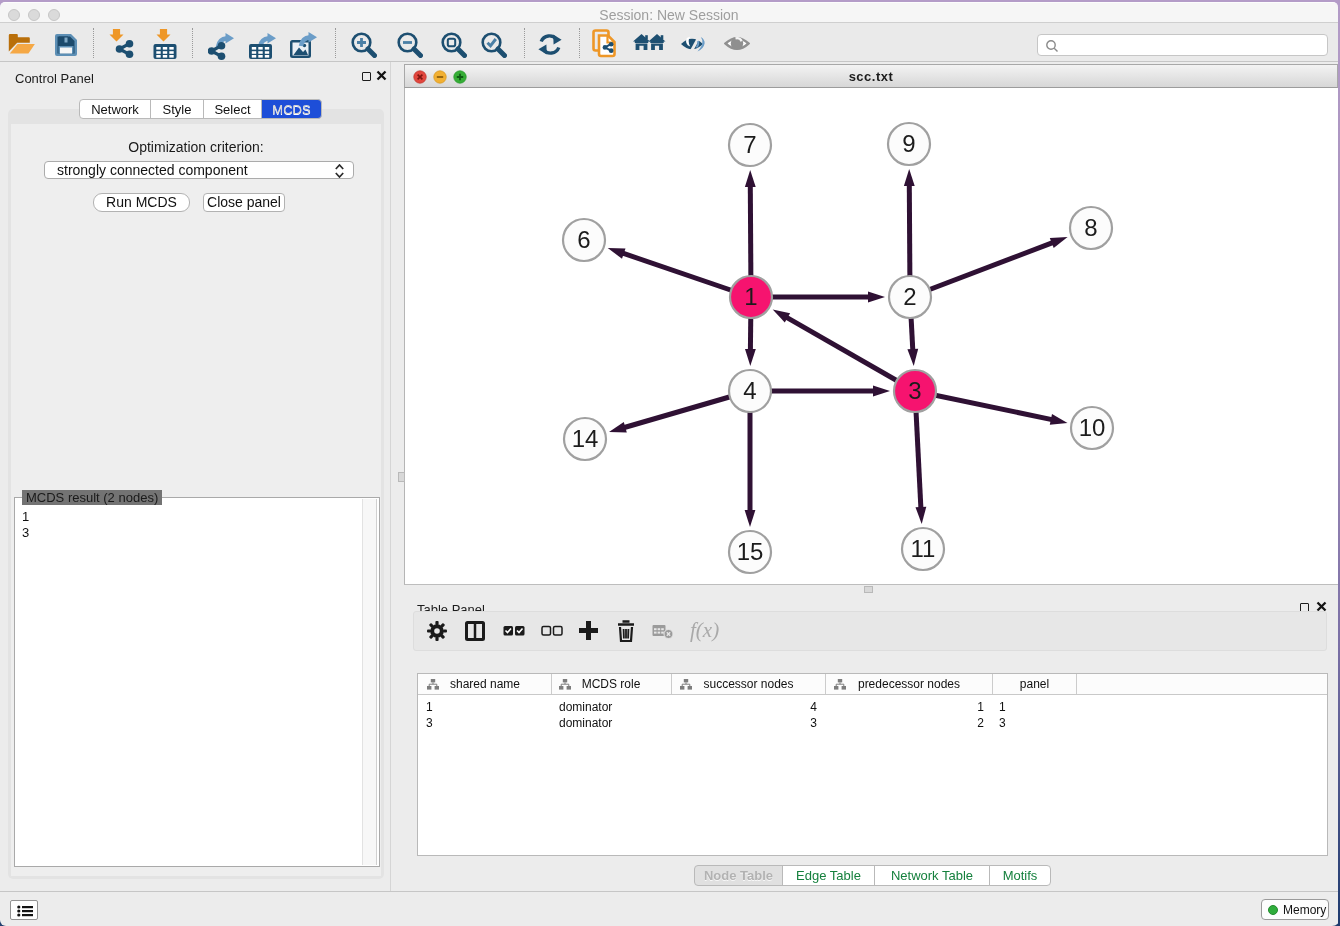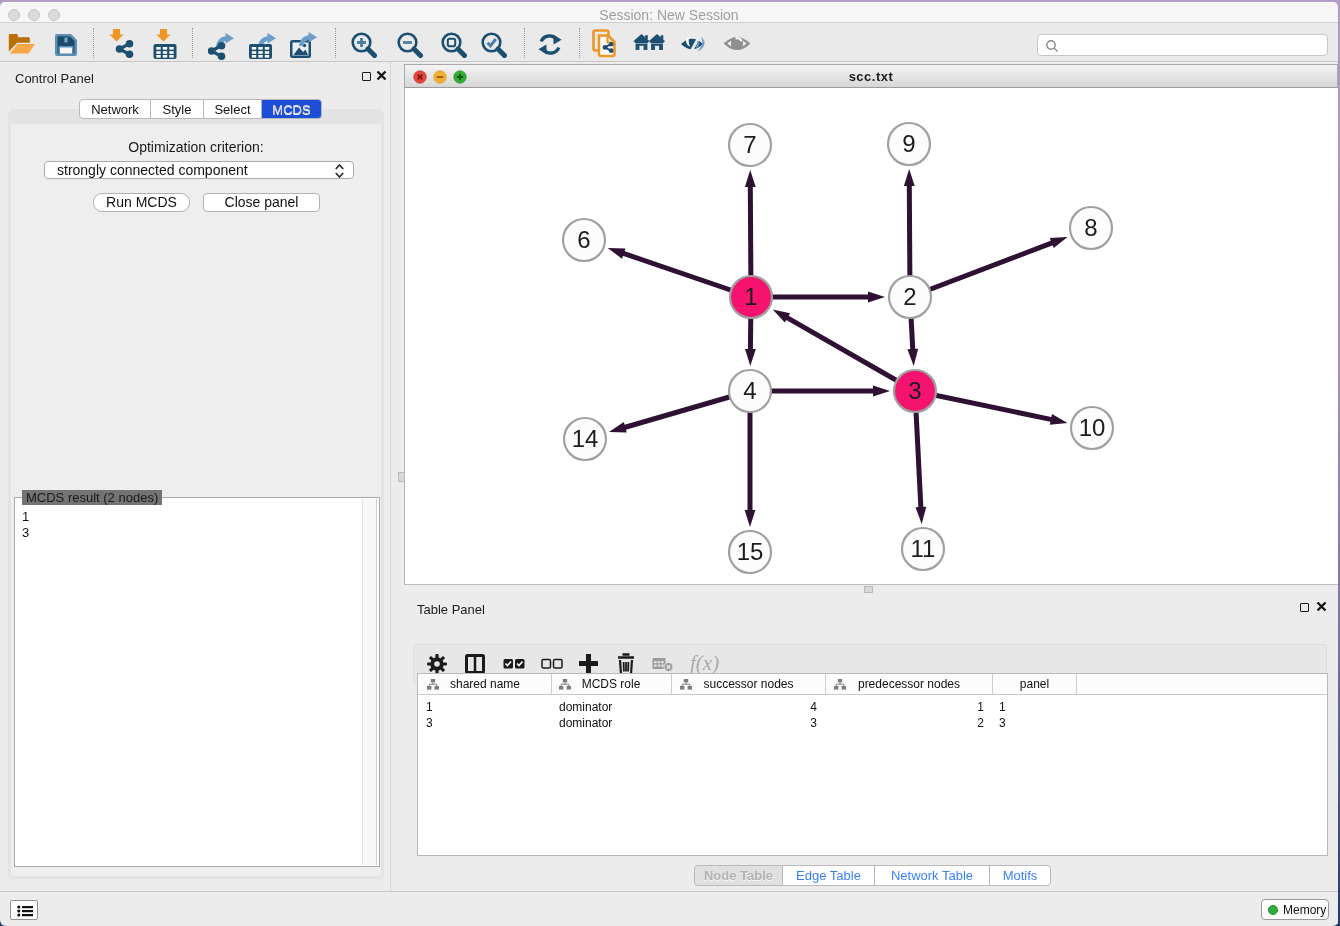--- a/index.html
+++ b/index.html
@@ -42,28 +42,28 @@
 #frameName { position:absolute; left:0; right:0; top:4px; text-align:center; font-size:13px; font-weight:bold; color:#1c1c1c; letter-spacing:0.5px; }
 #canvas { position:absolute; left:0; top:24px; width:934px; height:497px; background:#fff; border-left:1px solid #b5b5b5; border-bottom:1px solid #bdbdbd; border-right:1px solid #9aa0ac; width:935px; }
 
 
 #lhandle { left:398px; top:472px; width:7px; height:10px; background:#d8d8d8; border:1px solid #b9b9b9; }
 #bhandle { left:864px; top:586px; width:9px; height:7px; background:#d8d8d8; border:1px solid #b9b9b9; }
 
 
 #tpanel { left:405px; top:597px; width:933px; height:294px; background:#ececec; }
 #tpTitle { position:absolute; left:12px; top:5px; font-size:13px; color:#1c1c1c; }
-#ttoolbar { position:absolute; left:8px; top:47px; width:914px; height:40px; background:#e7e7e7; border:1px solid #dddddd; border-radius:3px; }
+#ttoolbar { position:absolute; left:8px; top:14px; width:914px; height:40px; background:#e7e7e7; border:1px solid #dddddd; border-radius:3px; }
 #ttable { position:absolute; left:12px; top:76px; width:911px; height:183px; background:#fff; border:1px solid #b9b9b9; }
 #thead { position:absolute; left:0; top:0; width:909px; height:21px; background:#fcfcfc; border-bottom:1px solid #c9c9c9; }
 .hcell { position:absolute; top:0; height:20px; border-right:1px solid #cccccc; }
 .hlabel { position:absolute; top:3px; width:100%; text-align:center; font-size:12px; color:#111; }
 .tcell { position:absolute; font-size:12px; color:#111; }
 #ttabs { position:absolute; left:289px; top:268px; height:21px; }
-.ttab { position:absolute; top:0; height:21px; background:#fff; border:1px solid #b9b9b9; font-size:13px; color:#3b82f6; text-align:center; line-height:20px; }
+.ttab { position:absolute; top:0; height:21px; background:#fff; border:1px solid #b9b9b9; font-size:13px; color:#15803d; text-align:center; line-height:20px; }
 
 
 #statusbar { left:0; top:891px; width:1338px; height:35px; background:#ececec; border-top:1px solid #c6c6c6; }
 #listBtn { position:absolute; left:10px; top:8px; width:28px; height:20px; background:#fdfdfd; border:1px solid #919191; border-radius:2px; }
 #memBtn { position:absolute; left:1261px; top:7px; width:68px; height:21px; background:#fdfdfd; border:1px solid #9a9a9a; border-radius:4px; font-size:12px; color:#111; }
 
 .cornTL { position:absolute; left:0; top:0; width:8px; height:9px; background:#b49cc8; }
 .cornTR { position:absolute; right:0; top:0; width:8px; height:9px; background:#b49cc8; }
 .cornBLb { position:absolute; left:0; top:920px; width:6px; height:6px; background:#22406f; }
 .cornBLg { position:absolute; left:0; top:920px; width:6px; height:6px; background:#ececec; border-bottom-left-radius:6px; }
@@ -244,21 +244,21 @@
         <path d="M1.5 1.5 L9.5 9.5 M9.5 1.5 L1.5 9.5" stroke="#141414" stroke-width="2.3"></path>
       </svg></div>
   <div id="cpContent">
     <div id="cpInner">
       <div id="optLabel">Optimization criterion:</div>
       <div id="combo">strongly connected component<svg style="position:absolute;right:8px;top:2px;" width="11" height="14" viewBox="0 0 11 14">
             <path d="M1.8 5 L5.5 1 L9.2 5" stroke="#2b2b2b" stroke-width="1.7" fill="none"></path>
             <path d="M1.8 9 L5.5 13 L9.2 9" stroke="#2b2b2b" stroke-width="1.7" fill="none"></path>
           </svg></div>
       <div class="btn" style="left:82px; width:97px;border-radius:9px;">Run MCDS</div>
-      <div class="btn" style="left:192px; width:117px;">Close panel</div>
+      <div class="btn" style="left:192px; width:82px;">Close panel</div>
       <div id="mcdsBox">
         <div id="mcdsLabel">MCDS result (2 nodes)</div>
         <div style="position:absolute; left:7px; top:11px; font-size:13px; color:#111; line-height:16px;">1<br>3</div>
         <div id="mcdsScroll"></div>
       </div>
     </div>
   </div>
   <div id="cpTabs">
     <div class="tab" style="left:0; width:72px; border-radius:4px 0 0 4px;">Network</div>
     <div class="tab" style="left:71px; width:54px;">Style</div>

